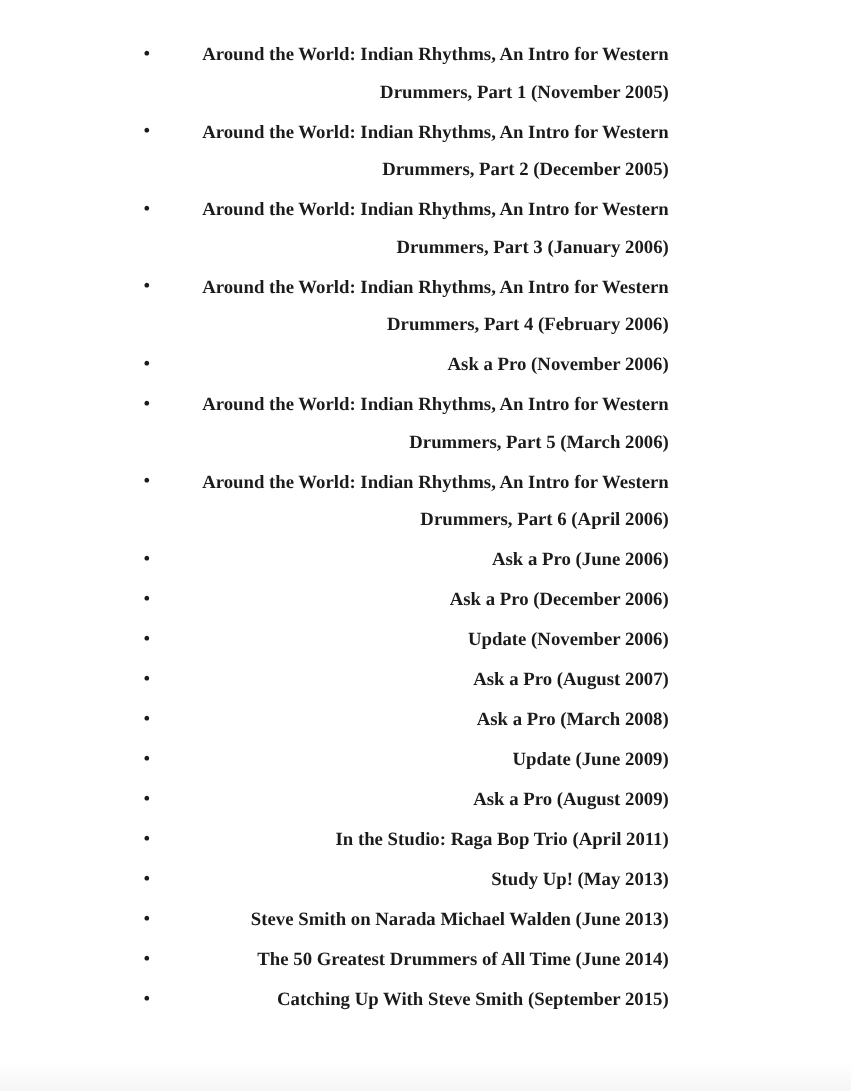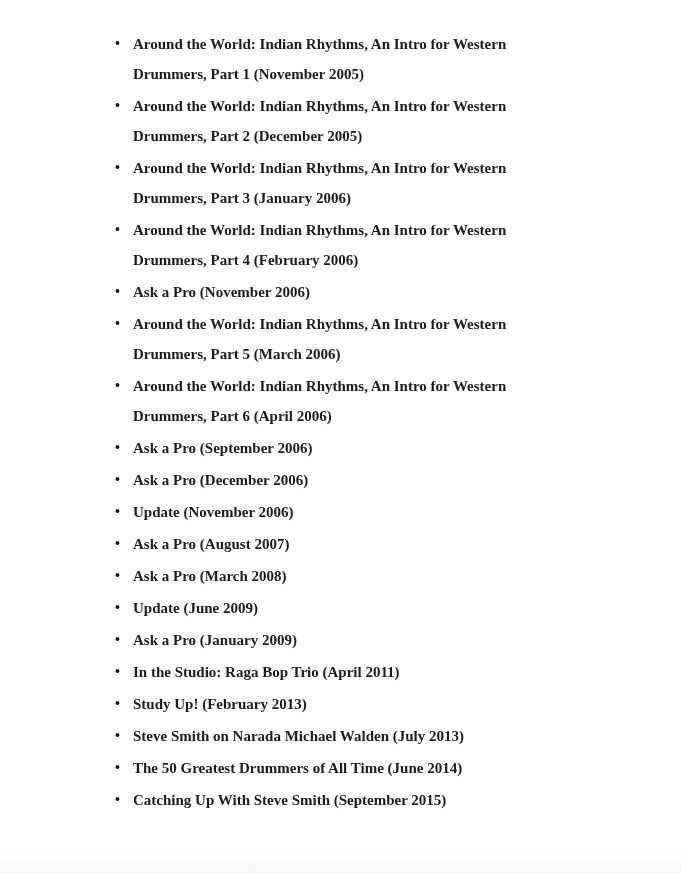--- a/index.html
+++ b/index.html
@@ -30,20 +30,21 @@
     align-items: flex-start;
     margin-bottom: 2px;
   }
   .bullet {
     flex: 0 0 18px;
     width: 18px;
     font-size: 14px;
   }
   .item-text {
     flex: 1 1 auto;
+    text-align: right;
   }
   .footer-band {
     position: absolute;
     left: 0;
     right: 0;
     bottom: 0;
     height: 22px;
     background: linear-gradient(to bottom, #ffffff 0%, #fafafa 45%, #f6f6f6 100%);
   }
 </style>
@@ -74,21 +75,21 @@
   <li class="article-item">
     <span class="bullet">•</span>
     <span class="item-text">Around the World: Indian Rhythms, An Intro for Western Drummers, Part 5 (March 2006)</span>
   </li>
   <li class="article-item">
     <span class="bullet">•</span>
     <span class="item-text">Around the World: Indian Rhythms, An Intro for Western Drummers, Part 6 (April 2006)</span>
   </li>
   <li class="article-item">
     <span class="bullet">•</span>
-    <span class="item-text">Ask a Pro (September 2006)</span>
+    <span class="item-text">Ask a Pro (June 2006)</span>
   </li>
   <li class="article-item">
     <span class="bullet">•</span>
     <span class="item-text">Ask a Pro (December 2006)</span>
   </li>
   <li class="article-item">
     <span class="bullet">•</span>
     <span class="item-text">Update (November 2006)</span>
   </li>
   <li class="article-item">
@@ -98,33 +99,33 @@
   <li class="article-item">
     <span class="bullet">•</span>
     <span class="item-text">Ask a Pro (March 2008)</span>
   </li>
   <li class="article-item">
     <span class="bullet">•</span>
     <span class="item-text">Update (June 2009)</span>
   </li>
   <li class="article-item">
     <span class="bullet">•</span>
-    <span class="item-text">Ask a Pro (January 2009)</span>
+    <span class="item-text">Ask a Pro (August 2009)</span>
   </li>
   <li class="article-item">
     <span class="bullet">•</span>
     <span class="item-text">In the Studio: Raga Bop Trio (April 2011)</span>
   </li>
   <li class="article-item">
     <span class="bullet">•</span>
-    <span class="item-text">Study Up! (February 2013)</span>
+    <span class="item-text">Study Up! (May 2013)</span>
   </li>
   <li class="article-item">
     <span class="bullet">•</span>
-    <span class="item-text">Steve Smith on Narada Michael Walden (July 2013)</span>
+    <span class="item-text">Steve Smith on Narada Michael Walden (June 2013)</span>
   </li>
   <li class="article-item">
     <span class="bullet">•</span>
     <span class="item-text">The 50 Greatest Drummers of All Time (June 2014)</span>
   </li>
   <li class="article-item">
     <span class="bullet">•</span>
     <span class="item-text">Catching Up With Steve Smith (September 2015)</span>
   </li>
 </ul>

